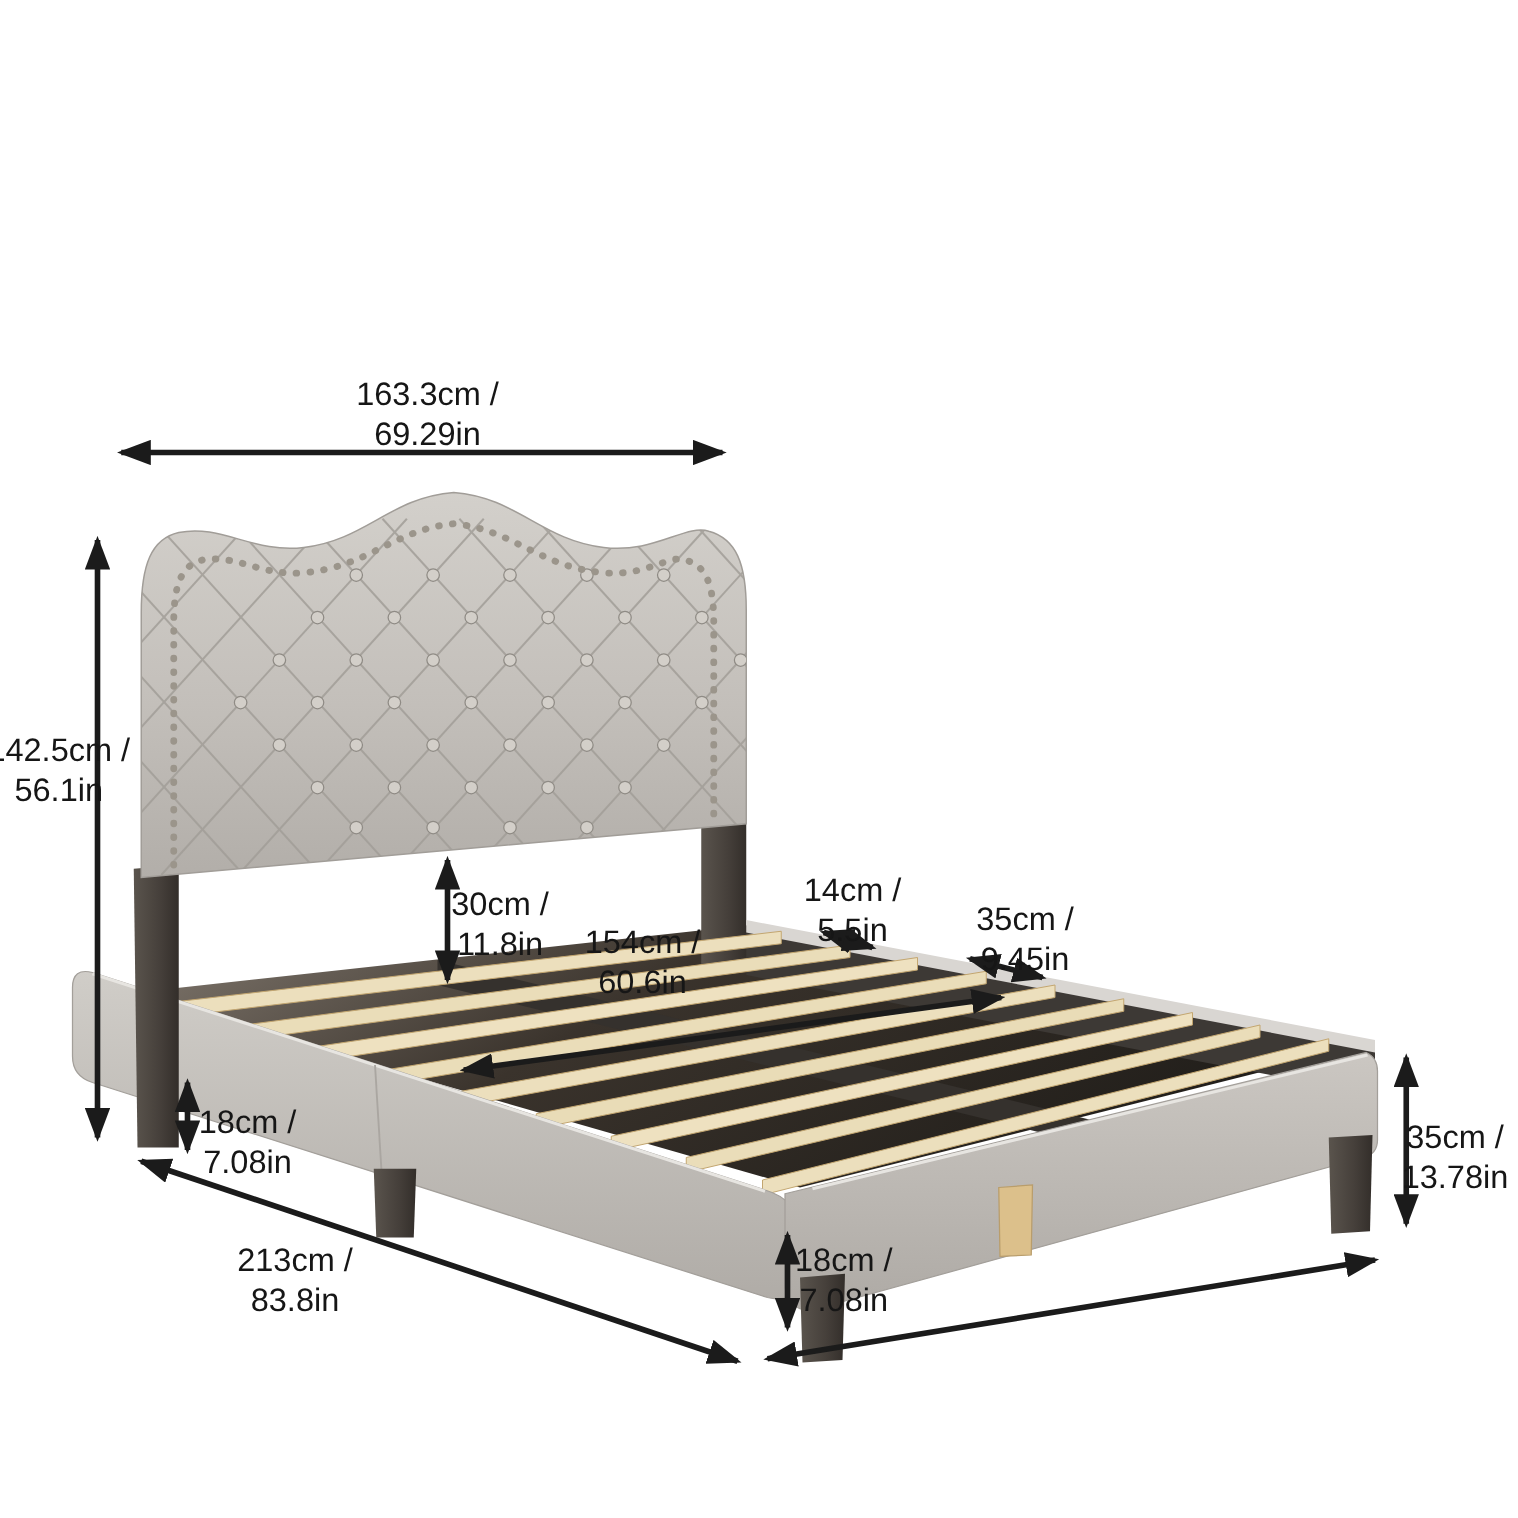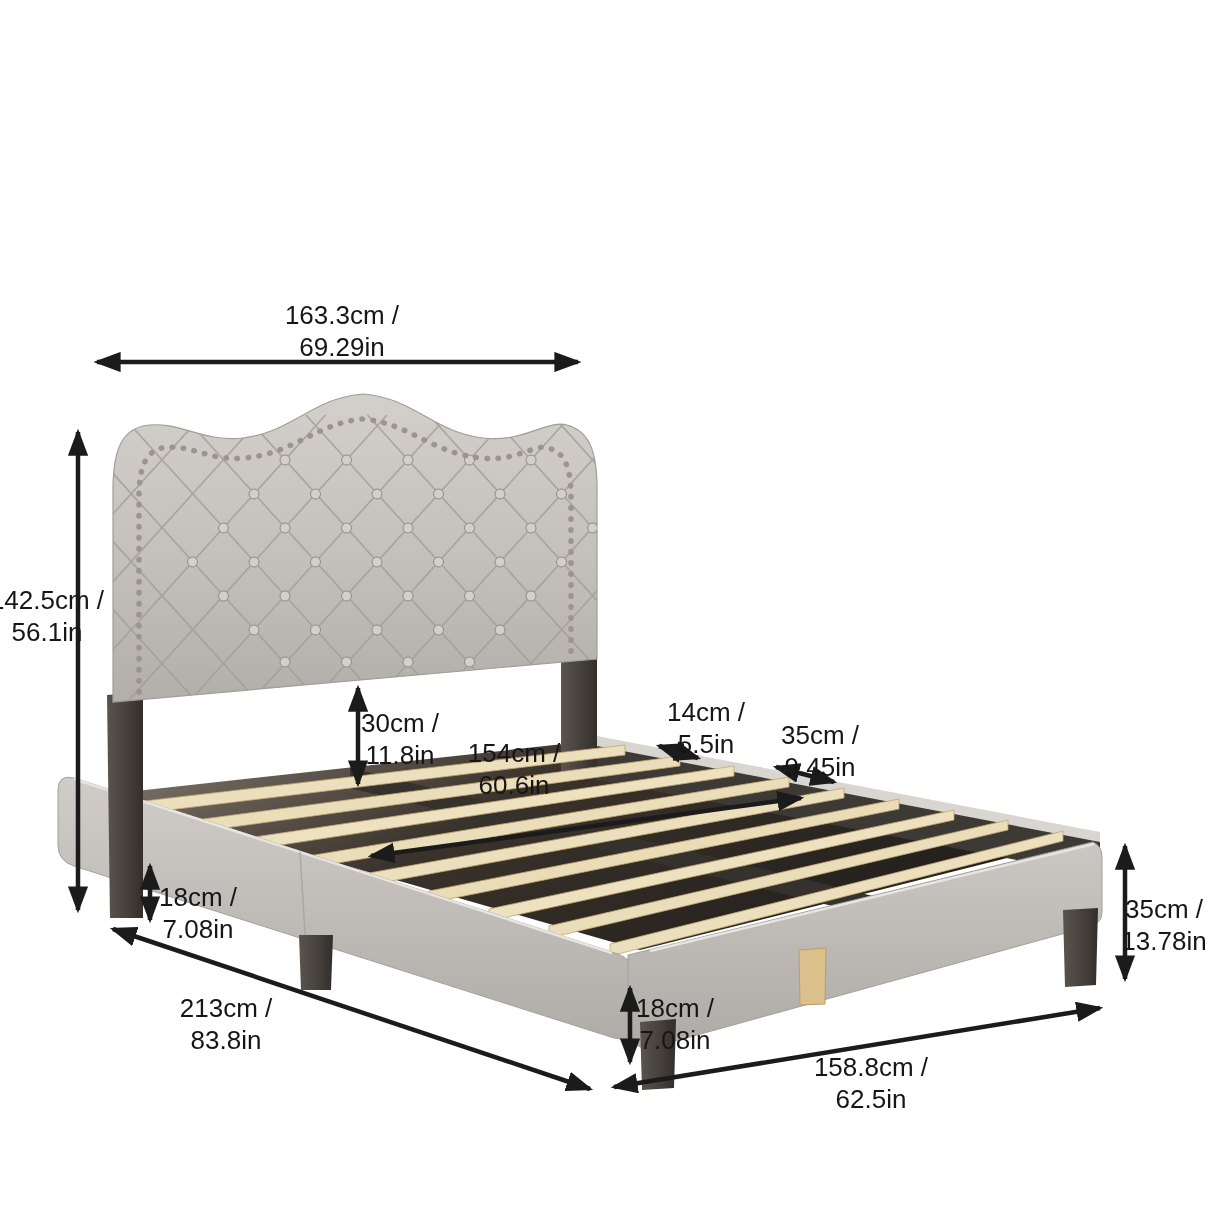--- a/index.html
+++ b/index.html
@@ -195,53 +195,49 @@
   <div class="dim" style="left:47px; top:585px">
     <span>142.5cm /</span>
     <span>56.1in</span>
   </div>
 
   <div class="dim" style="left:400px; top:708px">
     <span>30cm /</span>
     <span>11.8in</span>
   </div>
 
-  <div class="dim" style="left:706px; top:697px">
+  <div class="dim" style="left:682px; top:697px">
     <span>14cm /</span>
     <span>5.5in</span>
   </div>
 
   <div class="dim" style="left:820px; top:720px">
     <span>35cm /</span>
     <span>9.45in</span>
   </div>
 
   <div class="dim" style="left:514px; top:738px">
     <span>154cm /</span>
     <span>60.6in</span>
   </div>
 
   <div class="dim" style="left:198px; top:882px">
     <span>18cm /</span>
     <span>7.08in</span>
   </div>
 
-  <div class="dim" style="left:226px; top:993px">
+  <div class="dim" style="left:236px; top:993px">
     <span>213cm /</span>
     <span>83.8in</span>
   </div>
 
   <div class="dim" style="left:675px; top:993px">
     <span>18cm /</span>
     <span>7.08in</span>
   </div>
 
-  <div class="dim" style="left:871px; top:1052px">
-    <span>158.8cm /</span>
-    <span>62.5in</span>
-  </div>
 
   <div class="dim" style="left:1164px; top:894px">
     <span>35cm /</span>
     <span>13.78in</span>
   </div>
 
 </div>
 
 </body></html>

